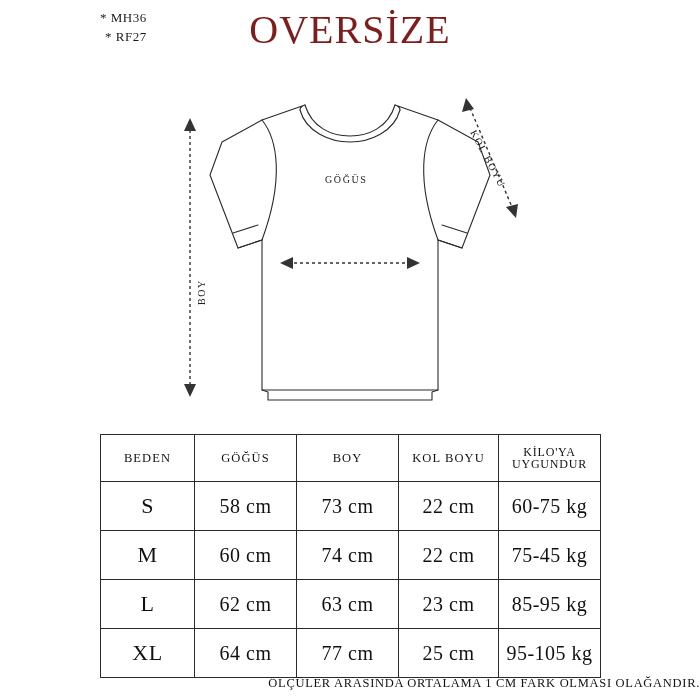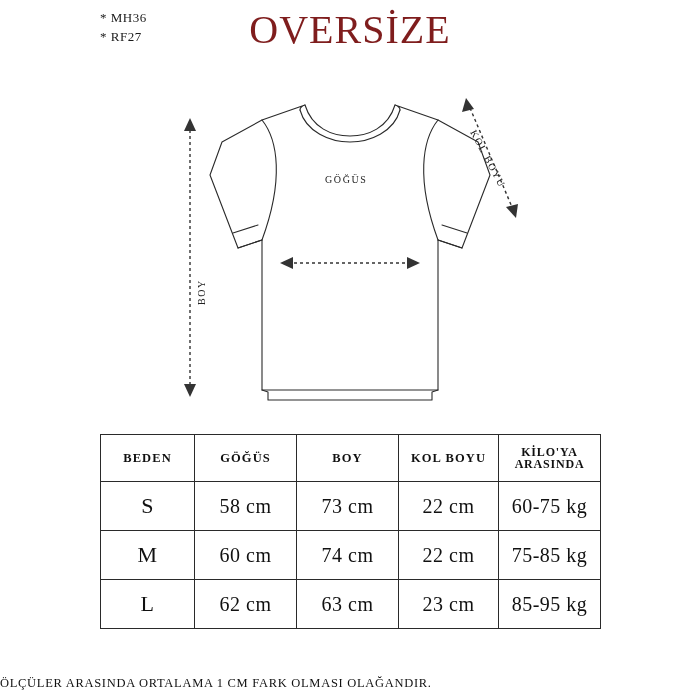--- a/index.html
+++ b/index.html
@@ -18,20 +18,21 @@
 
   
   .codes {
     position: absolute;
     left: 100px;
     top: 8px;
     font-family: "Liberation Serif", serif;
     font-size: 13px;
     letter-spacing: 0.5px;
     line-height: 19px;
+    text-align: right;
   }
   .title {
     position: absolute;
     top: 6px;
     left: 0;
     width: 700px;
     text-align: center;
     font-family: "Liberation Serif", serif;
     font-size: 40px;
     letter-spacing: 1px;
@@ -84,21 +85,21 @@
   table.size-table th,
   table.size-table td {
     border: 1px solid #2a2a2a;
     text-align: center;
     font-family: "Liberation Serif", serif;
     color: #111;
   }
   table.size-table th {
     height: 44px;
     font-size: 12.5px;
-    font-weight: bold;
+    font-weight: normal;
     letter-spacing: 1.1px;
     margin-top: 27px;
   }
   table.size-table th.two-line {
     font-size: 12px;
     line-height: 12px;
     letter-spacing: 0.8px;
   }
   table.size-table td {
     height: 46px;
@@ -112,21 +113,21 @@
   col.c2 { width: 102px; }
   col.c3 { width: 102px; }
   col.c4 { width: 100px; }
   col.c5 { width: 102px; }
 
   .footnote {
     position: absolute;
     left: 0;
     top: 676px;
     width: 700px;
-    text-align: left;
+    text-align: right;
     font-family: "Liberation Serif", serif;
     font-size: 12.5px;
     letter-spacing: 0.7px;
     color: #111;
   }
 </style>
 </head>
 <body>
 
 <div class="codes">
@@ -213,43 +214,50 @@
         <col class="c5">
     </colgroup>
     <thead>
       <tr>
         <th>BEDEN</th>
         <th>GÖĞÜS</th>
         <th>BOY</th>
         <th>KOL BOYU</th>
         <th class="two-line">
           <div>KİLO'YA</div>
-          <div>ARASINDA</div>
+          <div>UYGUNDUR</div>
         </th>
       </tr>
     </thead>
     <tbody>
       <tr>
         <td class="size-cell">S</td>
         <td>58 cm</td>
         <td>73 cm</td>
         <td>22  cm</td>
         <td>60-75 kg</td>
       </tr>
       <tr>
         <td class="size-cell">M</td>
         <td>60 cm</td>
         <td>74 cm</td>
         <td>22  cm</td>
-        <td>75-85 kg</td>
+        <td>75-45 kg</td>
       </tr>
       <tr>
         <td class="size-cell">L</td>
         <td>62 cm</td>
         <td>63 cm</td>
         <td>23 cm</td>
         <td>85-95 kg</td>
       </tr>
+      <tr>
+        <td class="size-cell">XL</td>
+        <td>64 cm</td>
+        <td>77 cm</td>
+        <td>25 cm</td>
+        <td>95-105 kg</td>
+      </tr>
     </tbody>
   </table>
 </div>
 
 <div class="footnote">ÖLÇÜLER ARASINDA ORTALAMA 1 CM FARK OLMASI OLAĞANDIR.</div>
 
 </body></html>

